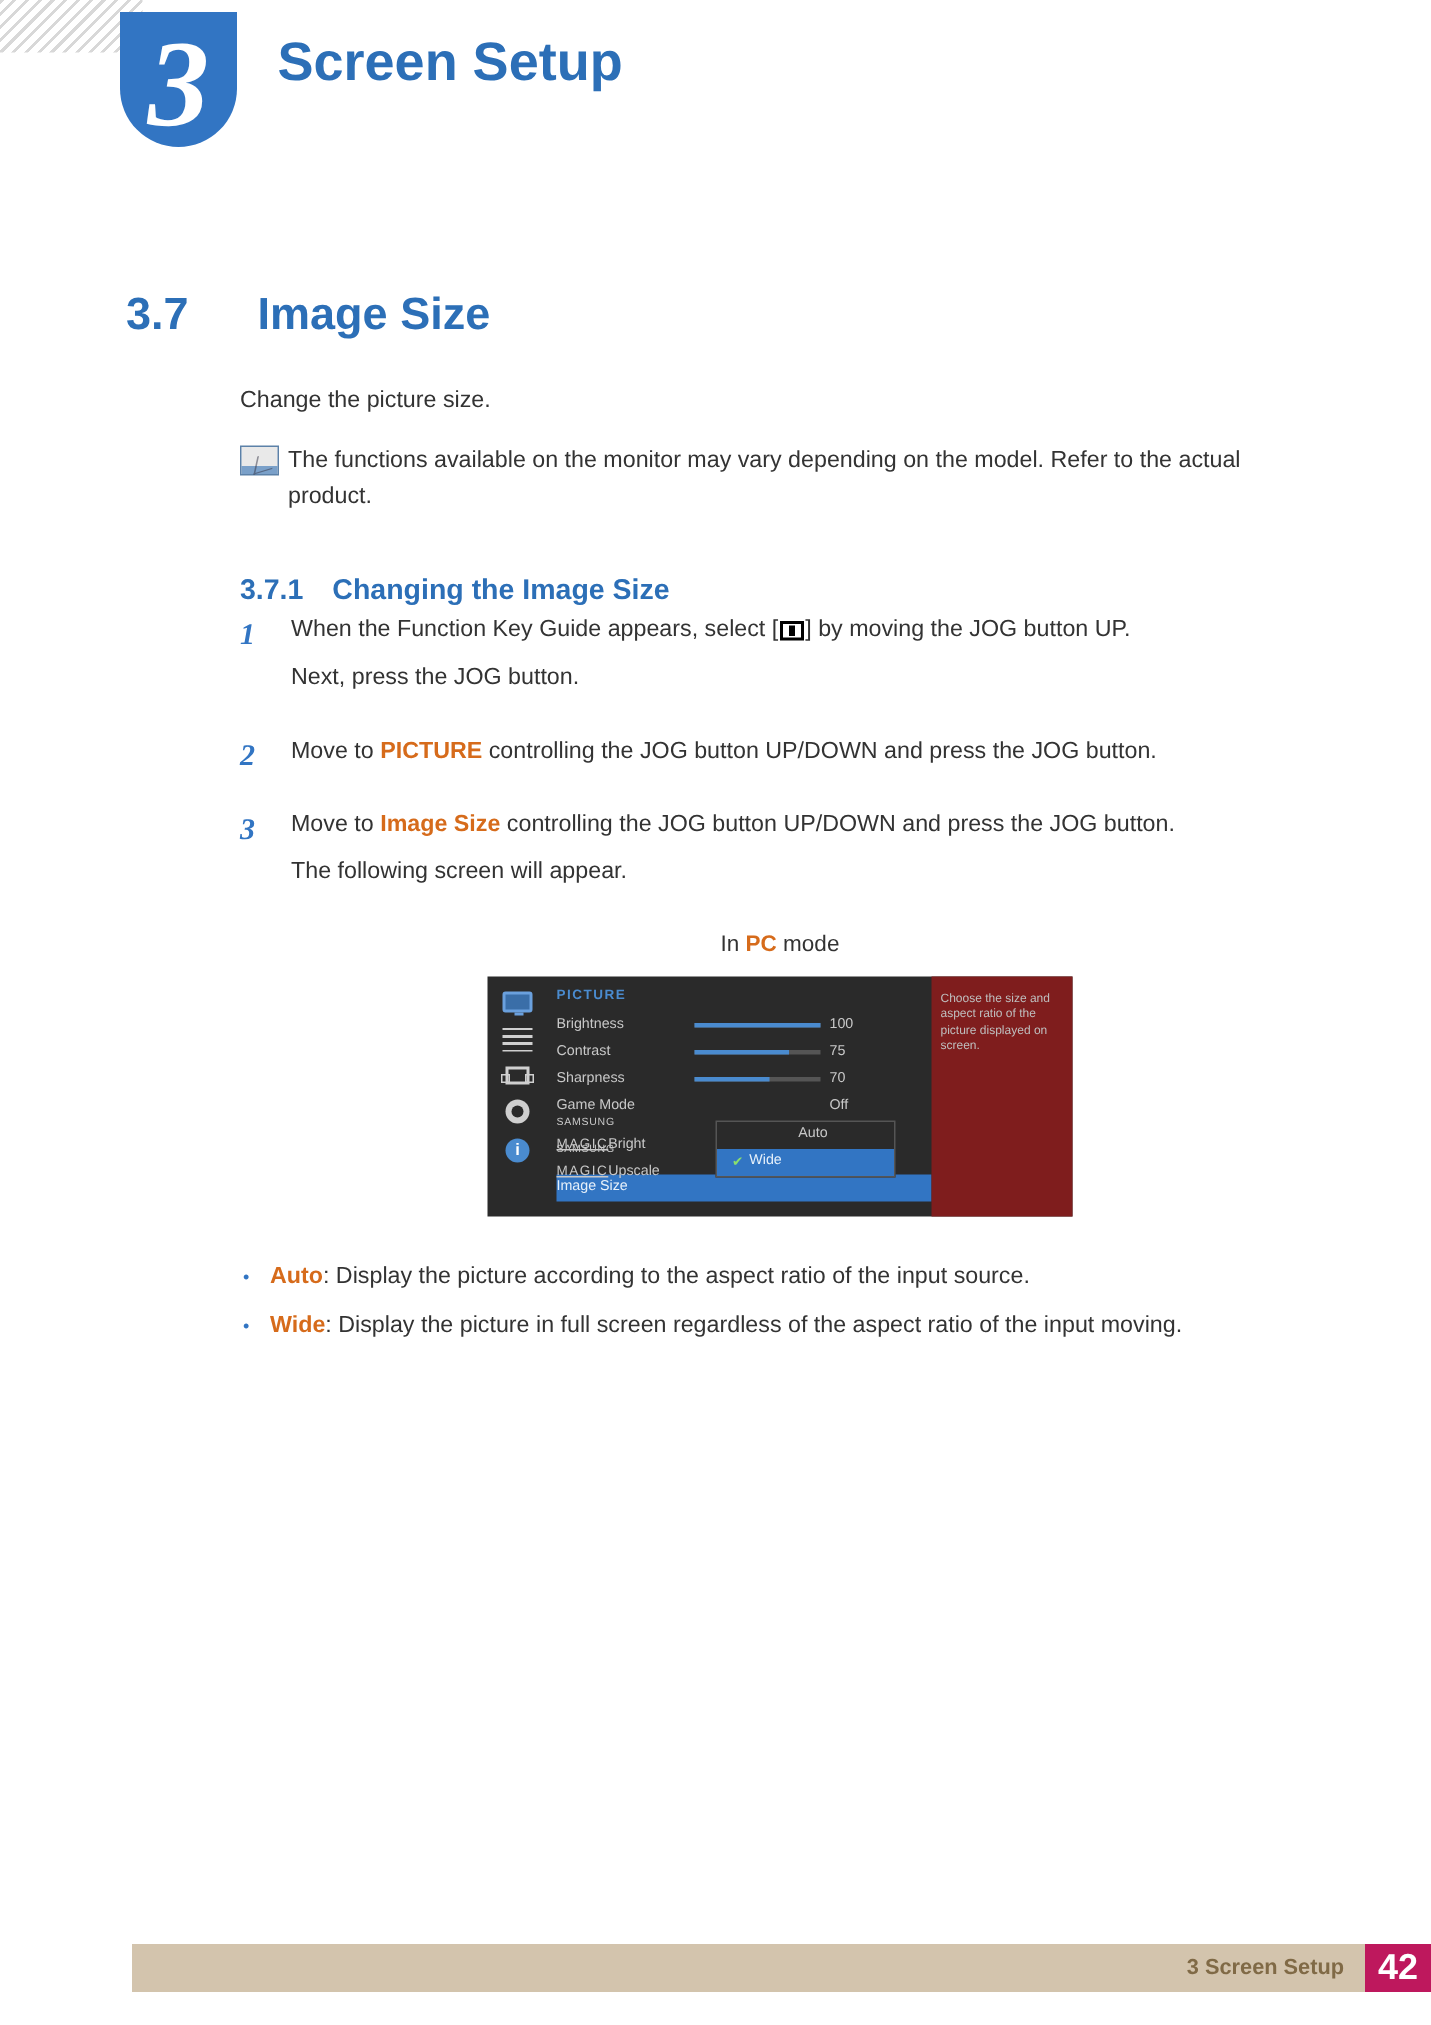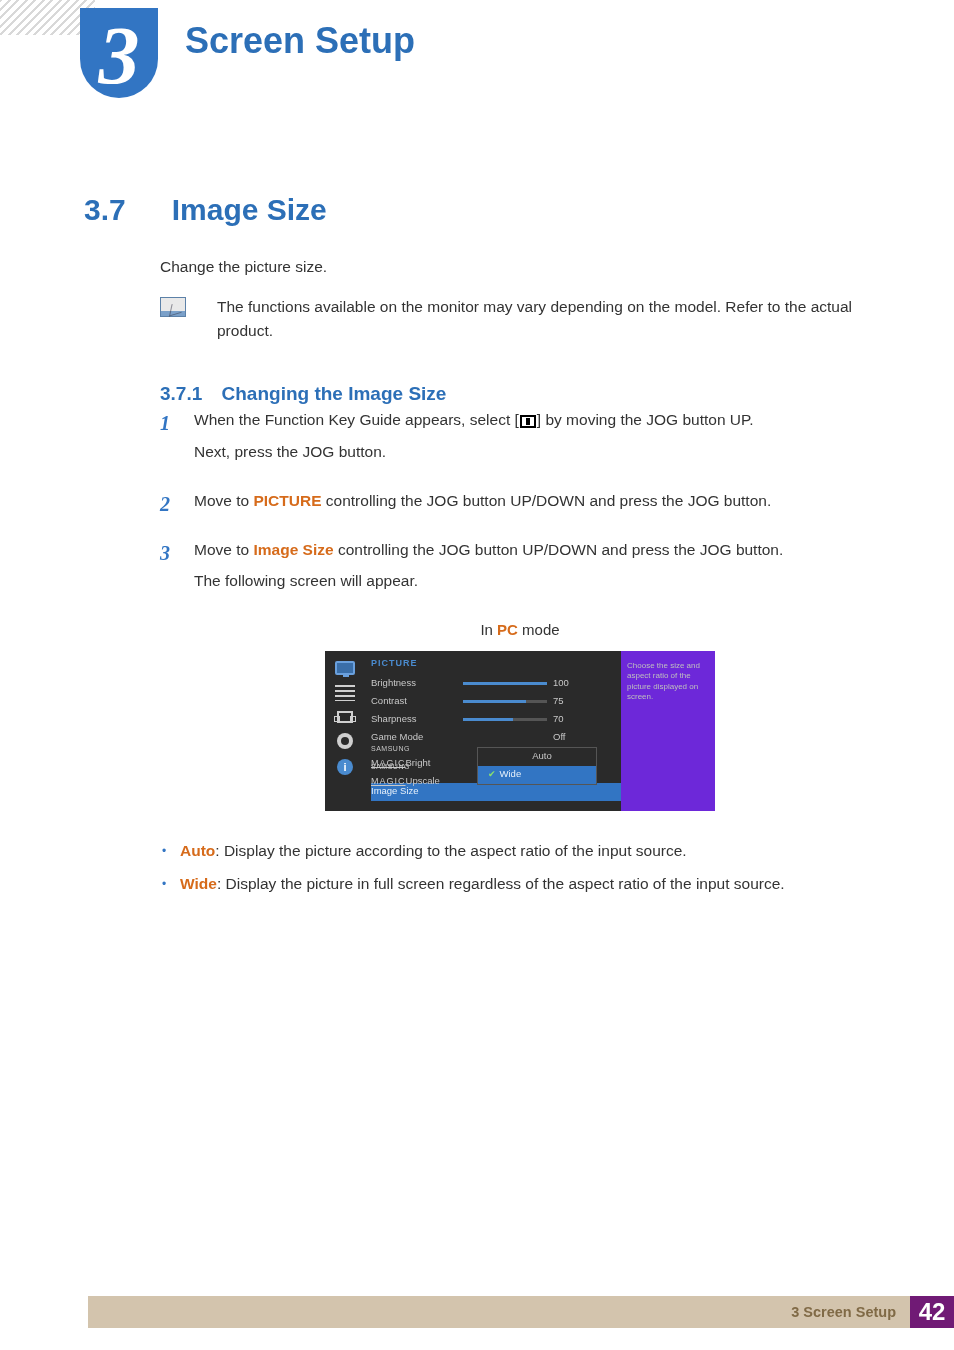--- a/index.html
+++ b/index.html
@@ -48,21 +48,21 @@
   .section-num { color: #2c6fb7; font-size: 30px; font-weight: bold; }
   .section-title { color: #2c6fb7; font-size: 30px; font-weight: bold; }
   .content {
     position: absolute;
     top: 255px; left: 160px;
     width: 720px;
     font-size: 15.5px;
     line-height: 1.5;
   }
   .intro { margin-bottom: 17px; }
-  .note-row { display: flex; gap: 31px; margin-bottom: 38px; }
+  .note-row { display: flex; gap: 6px; margin-bottom: 38px; }
   .note-icon {
     width: 26px; height: 20px; flex-shrink: 0;
     background: linear-gradient(#e9e9e9 70%, #7aa0c9 70%);
     border: 1px solid #5c81a8;
     position: relative;
     margin-top: 2px;
   }
   .note-icon::after {
     content: "";
     position: absolute;
@@ -142,38 +142,38 @@
   .osd-submenu {
     position:absolute; width:120px;
     margin-left:106px; margin-top:-36px;
     border:1px solid #555;
     background:#2a2a2a;
   }
   .osd-submenu .opt { height:18px; display:flex; align-items:center; padding-left:10px; font-size:9.5px; color:#c8c8c8; justify-content:center; }
   .osd-submenu .opt.sel { background:#3275c3; color:#e6f0fa; justify-content:flex-start; }
   .osd-submenu .opt.sel::before { content:"✔"; color:#8adf6e; margin-right:4px; font-size:9px; }
   .osd-right {
-    width: 94px; background:#6d28d9;
+    width: 94px; background:#7f1d1d;
     padding: 10px 6px; font-size:8px; line-height:1.3; color:#bfbfbf;
   }
 
   ul.bullets { list-style:none; }
   ul.bullets li { position:relative; padding-left:20px; margin-bottom:10px; font-size:15.5px; }
   ul.bullets li::before { content:"•"; color:#3275c3; position:absolute; left:2px; font-size:12px; top:3px; }
 
   .footer-bar {
     position:absolute; left:88px; right:0; bottom:22px; height:32px;
     background:#d3c4ad;
     display:flex; justify-content:flex-end; align-items:center;
     padding-right:0;
     font-size:14.5px;
   }
   .footer-chapter { color:#806a46; font-weight:bold; margin-right:14px; }
   .footer-page {
-    width:44px; height:32px; background:#701a75; color:#fff;
+    width:44px; height:32px; background:#be185d; color:#fff;
     font-size:24px; font-weight:bold; display:flex; align-items:center; justify-content:center;
   }
 </style>
 </head>
 <body>
 
 <div class="hatch"></div>
 <div class="chapter-badge">3</div>
 <div class="chapter-title">Screen Setup</div>
 
@@ -283,21 +283,21 @@
       </div>
     </div>
     <div class="osd-right">Choose the size and aspect ratio of the picture displayed on screen.</div>
   </div>
 
   <ul class="bullets">
     <li>
       <span class="bold-orange">Auto</span><span>: Display the picture according to the aspect ratio of the input source.</span>
     </li>
     <li>
-      <span class="bold-orange">Wide</span><span>: Display the picture in full screen regardless of the aspect ratio of the input source.</span>
+      <span class="bold-orange">Wide</span><span>: Display the picture in full screen regardless of the aspect ratio of the input moving.</span>
     </li>
   </ul>
 </div>
 
 <div class="footer-bar">
   <span class="footer-chapter">3 Screen Setup</span>
   <span class="footer-page">42</span>
 </div>
 
 </body></html>

